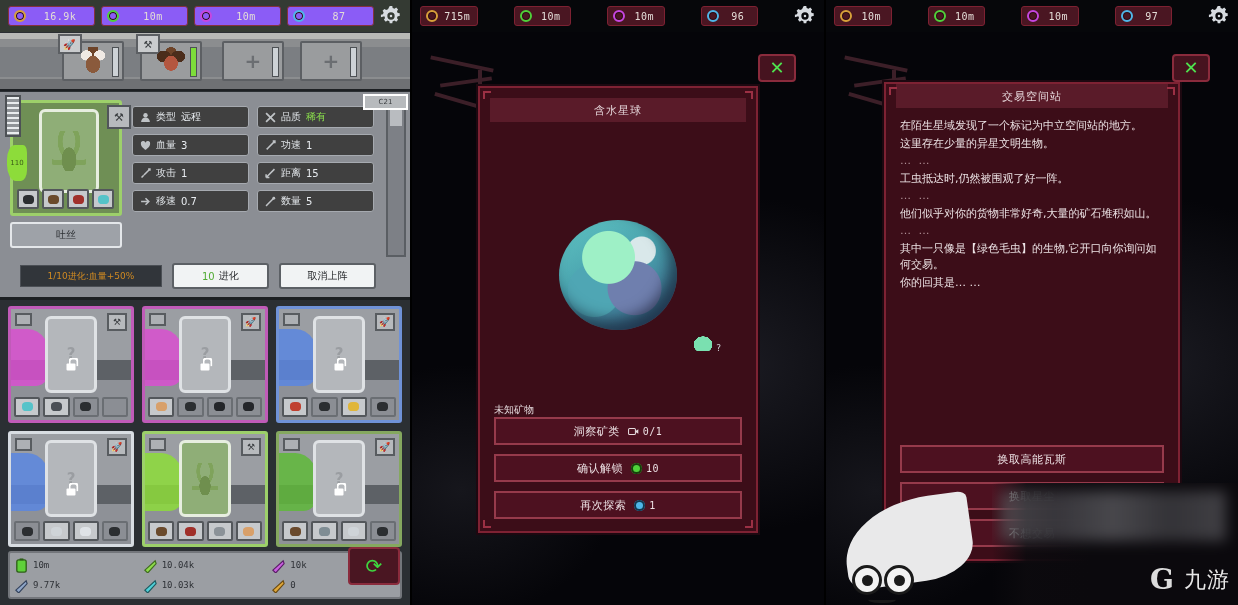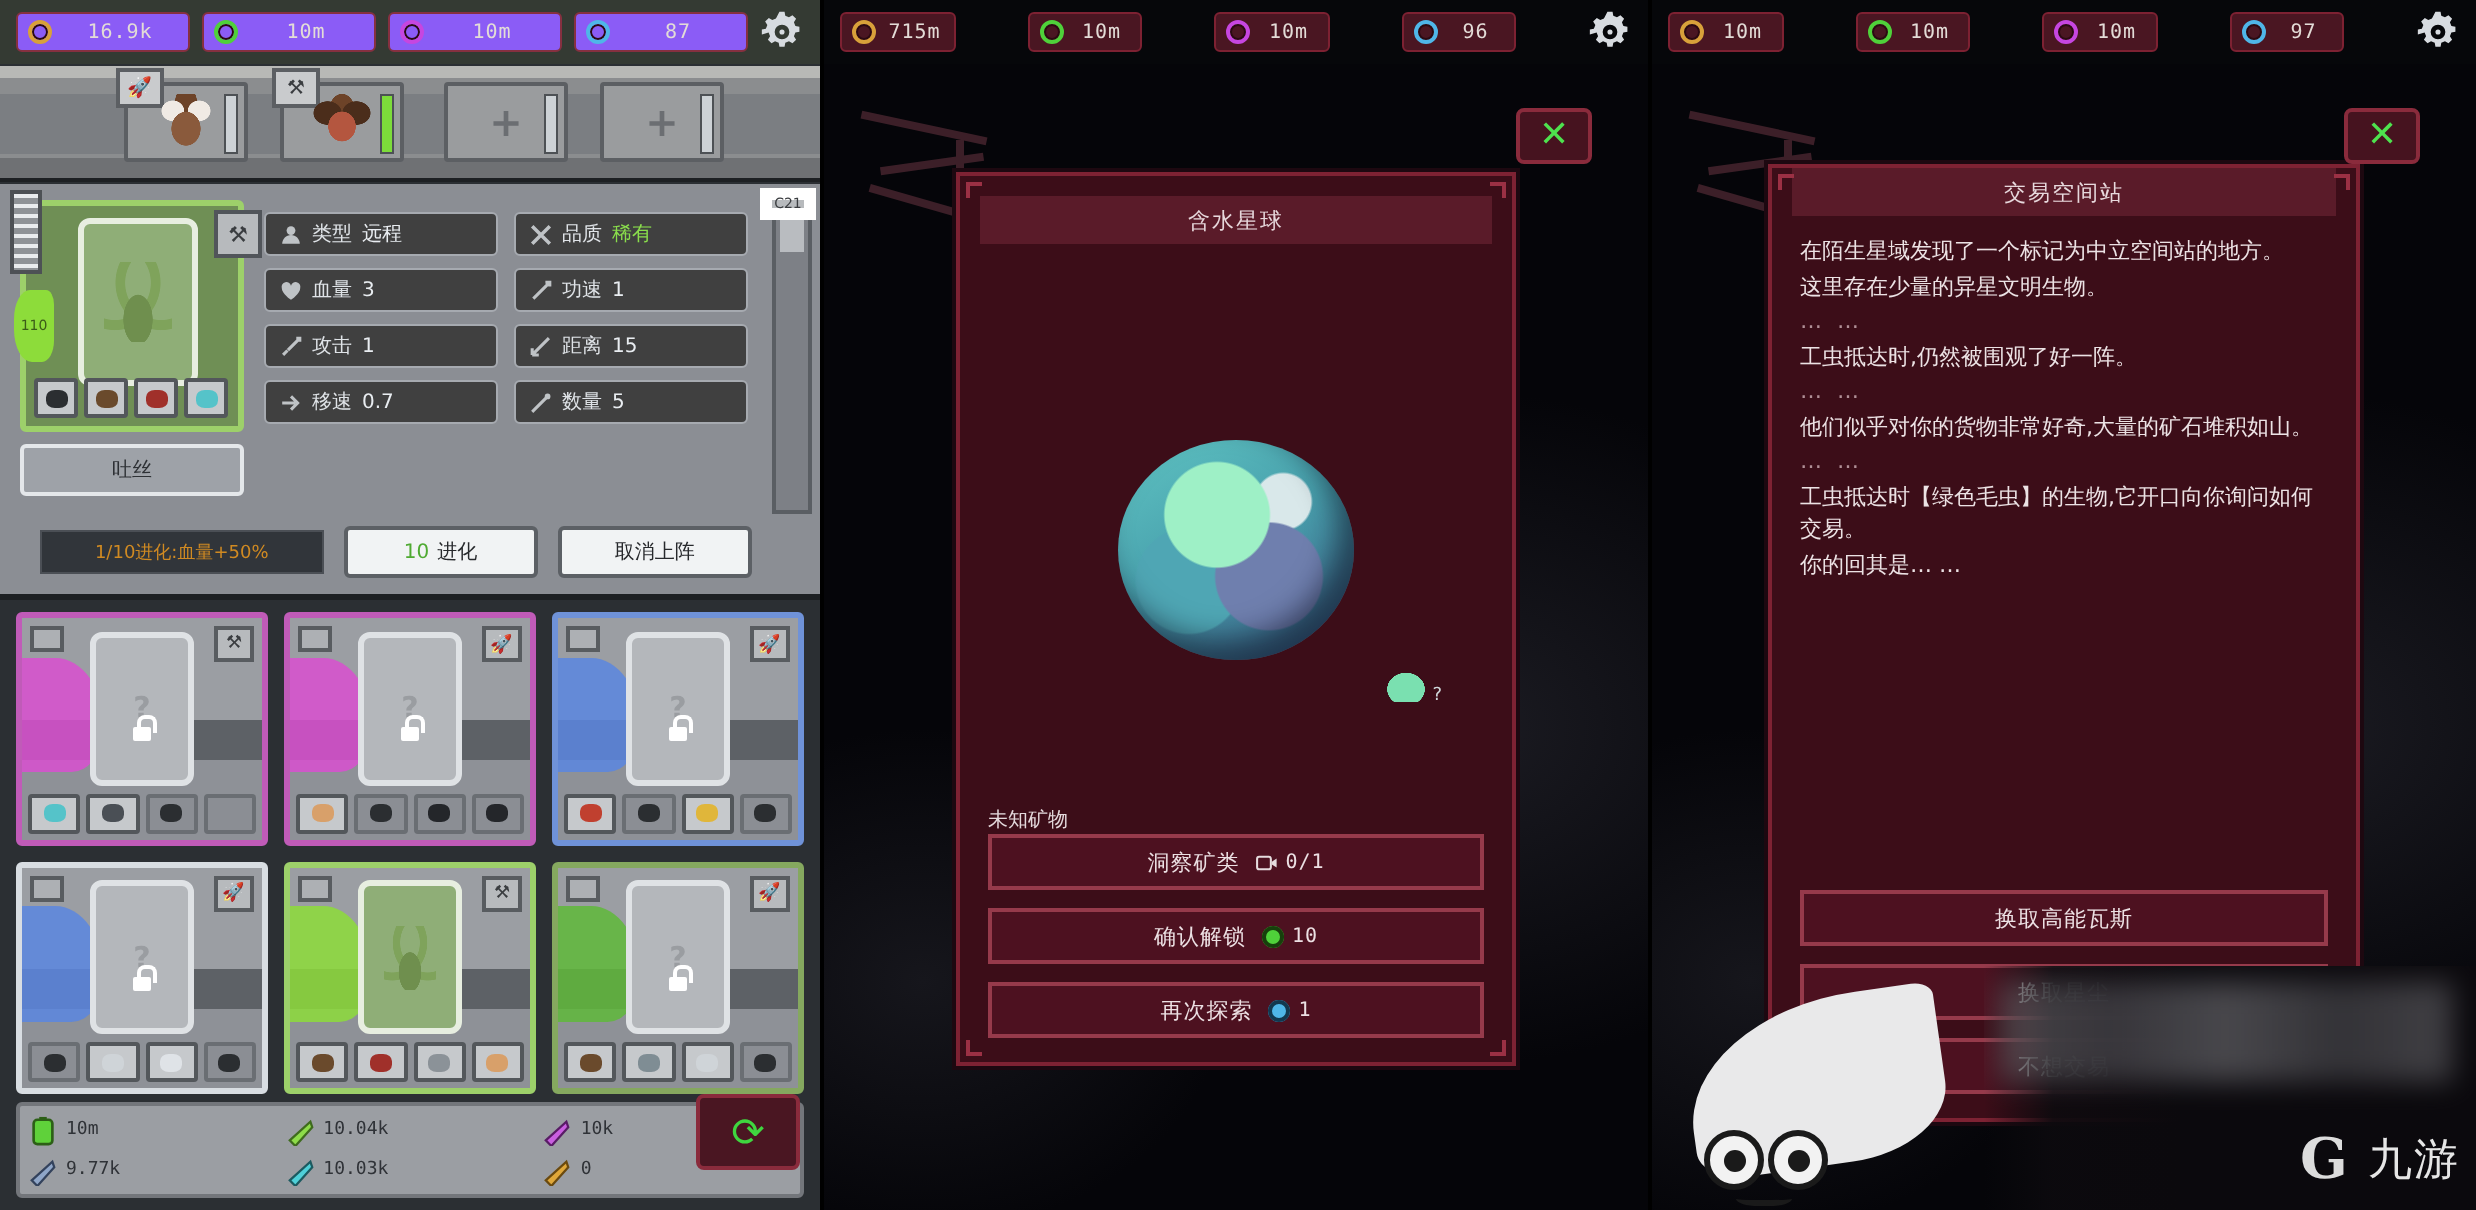--- a/index.html
+++ b/index.html
@@ -143,22 +143,22 @@
   .stat .si { width:11px; height:11px; flex:0 0 auto; opacity:.85; }
   .stat .sv { color:#e9edf1; }
   .stat .sv.rare { color:#8ade4c; }
 
   .scrollbar {
     position:absolute; right:4px; top:4px; width:20px; bottom:40px;
     background:#7d8086; border:2px solid #5a5e63;
   }
   .scrollbar .thumb { position:absolute; top:2px; left:2px; right:2px; height:26px; background:#b9bcc0; }
   .sb-cap {
-    position:absolute; right:2px; top:2px; width:28px; height:16px;
-    background:#b7babd; border:6px solid #ffffff; font-size:7px; color:#3a3d40;
+    position:absolute; right:2px; top:2px; width:45px; height:16px;
+    background:#b7babd; border:2px solid #ffffff; font-size:7px; color:#3a3d40;
     display:flex; align-items:center; justify-content:center;
   }
 
   .action-row {
     position:absolute; left:20px; right:34px; bottom:6px; height:30px;
     display:flex; align-items:center; gap:10px;
   }
   .evo-note {
     flex:1.5; height:22px; background:#31353a; border:1px solid #4b4f55;
     display:flex; align-items:center; justify-content:center;
@@ -853,21 +853,21 @@
       <div class="evt-sub" style="margin:0 10px">交易空间站</div>
 
       <div class="evt-text">
         <p>在陌生星域发现了一个标记为中立空间站的地方。</p>
         <p>这里存在少量的异星文明生物。</p>
         <p class="sep">… …</p>
         <p>工虫抵达时,仍然被围观了好一阵。</p>
         <p class="sep">… …</p>
         <p>他们似乎对你的货物非常好奇,大量的矿石堆积如山。</p>
         <p class="sep">… …</p>
-        <p>工虫抵达时【绿色毛虫】的生物,它开口向你询问如何交易。</p>
+        <p>其中一只像是【绿色毛虫】的生物,它开口向你询问如何交易。</p>
         <p>你的回其是… …</p>
       </div>
 
       <div class="opt-wrap" style="margin-top:auto">
         <div class="opt">换取高能瓦斯</div>
         <div class="opt">换取星尘</div>
         <div class="opt">不想交易</div>
       </div>
     </div>
 

